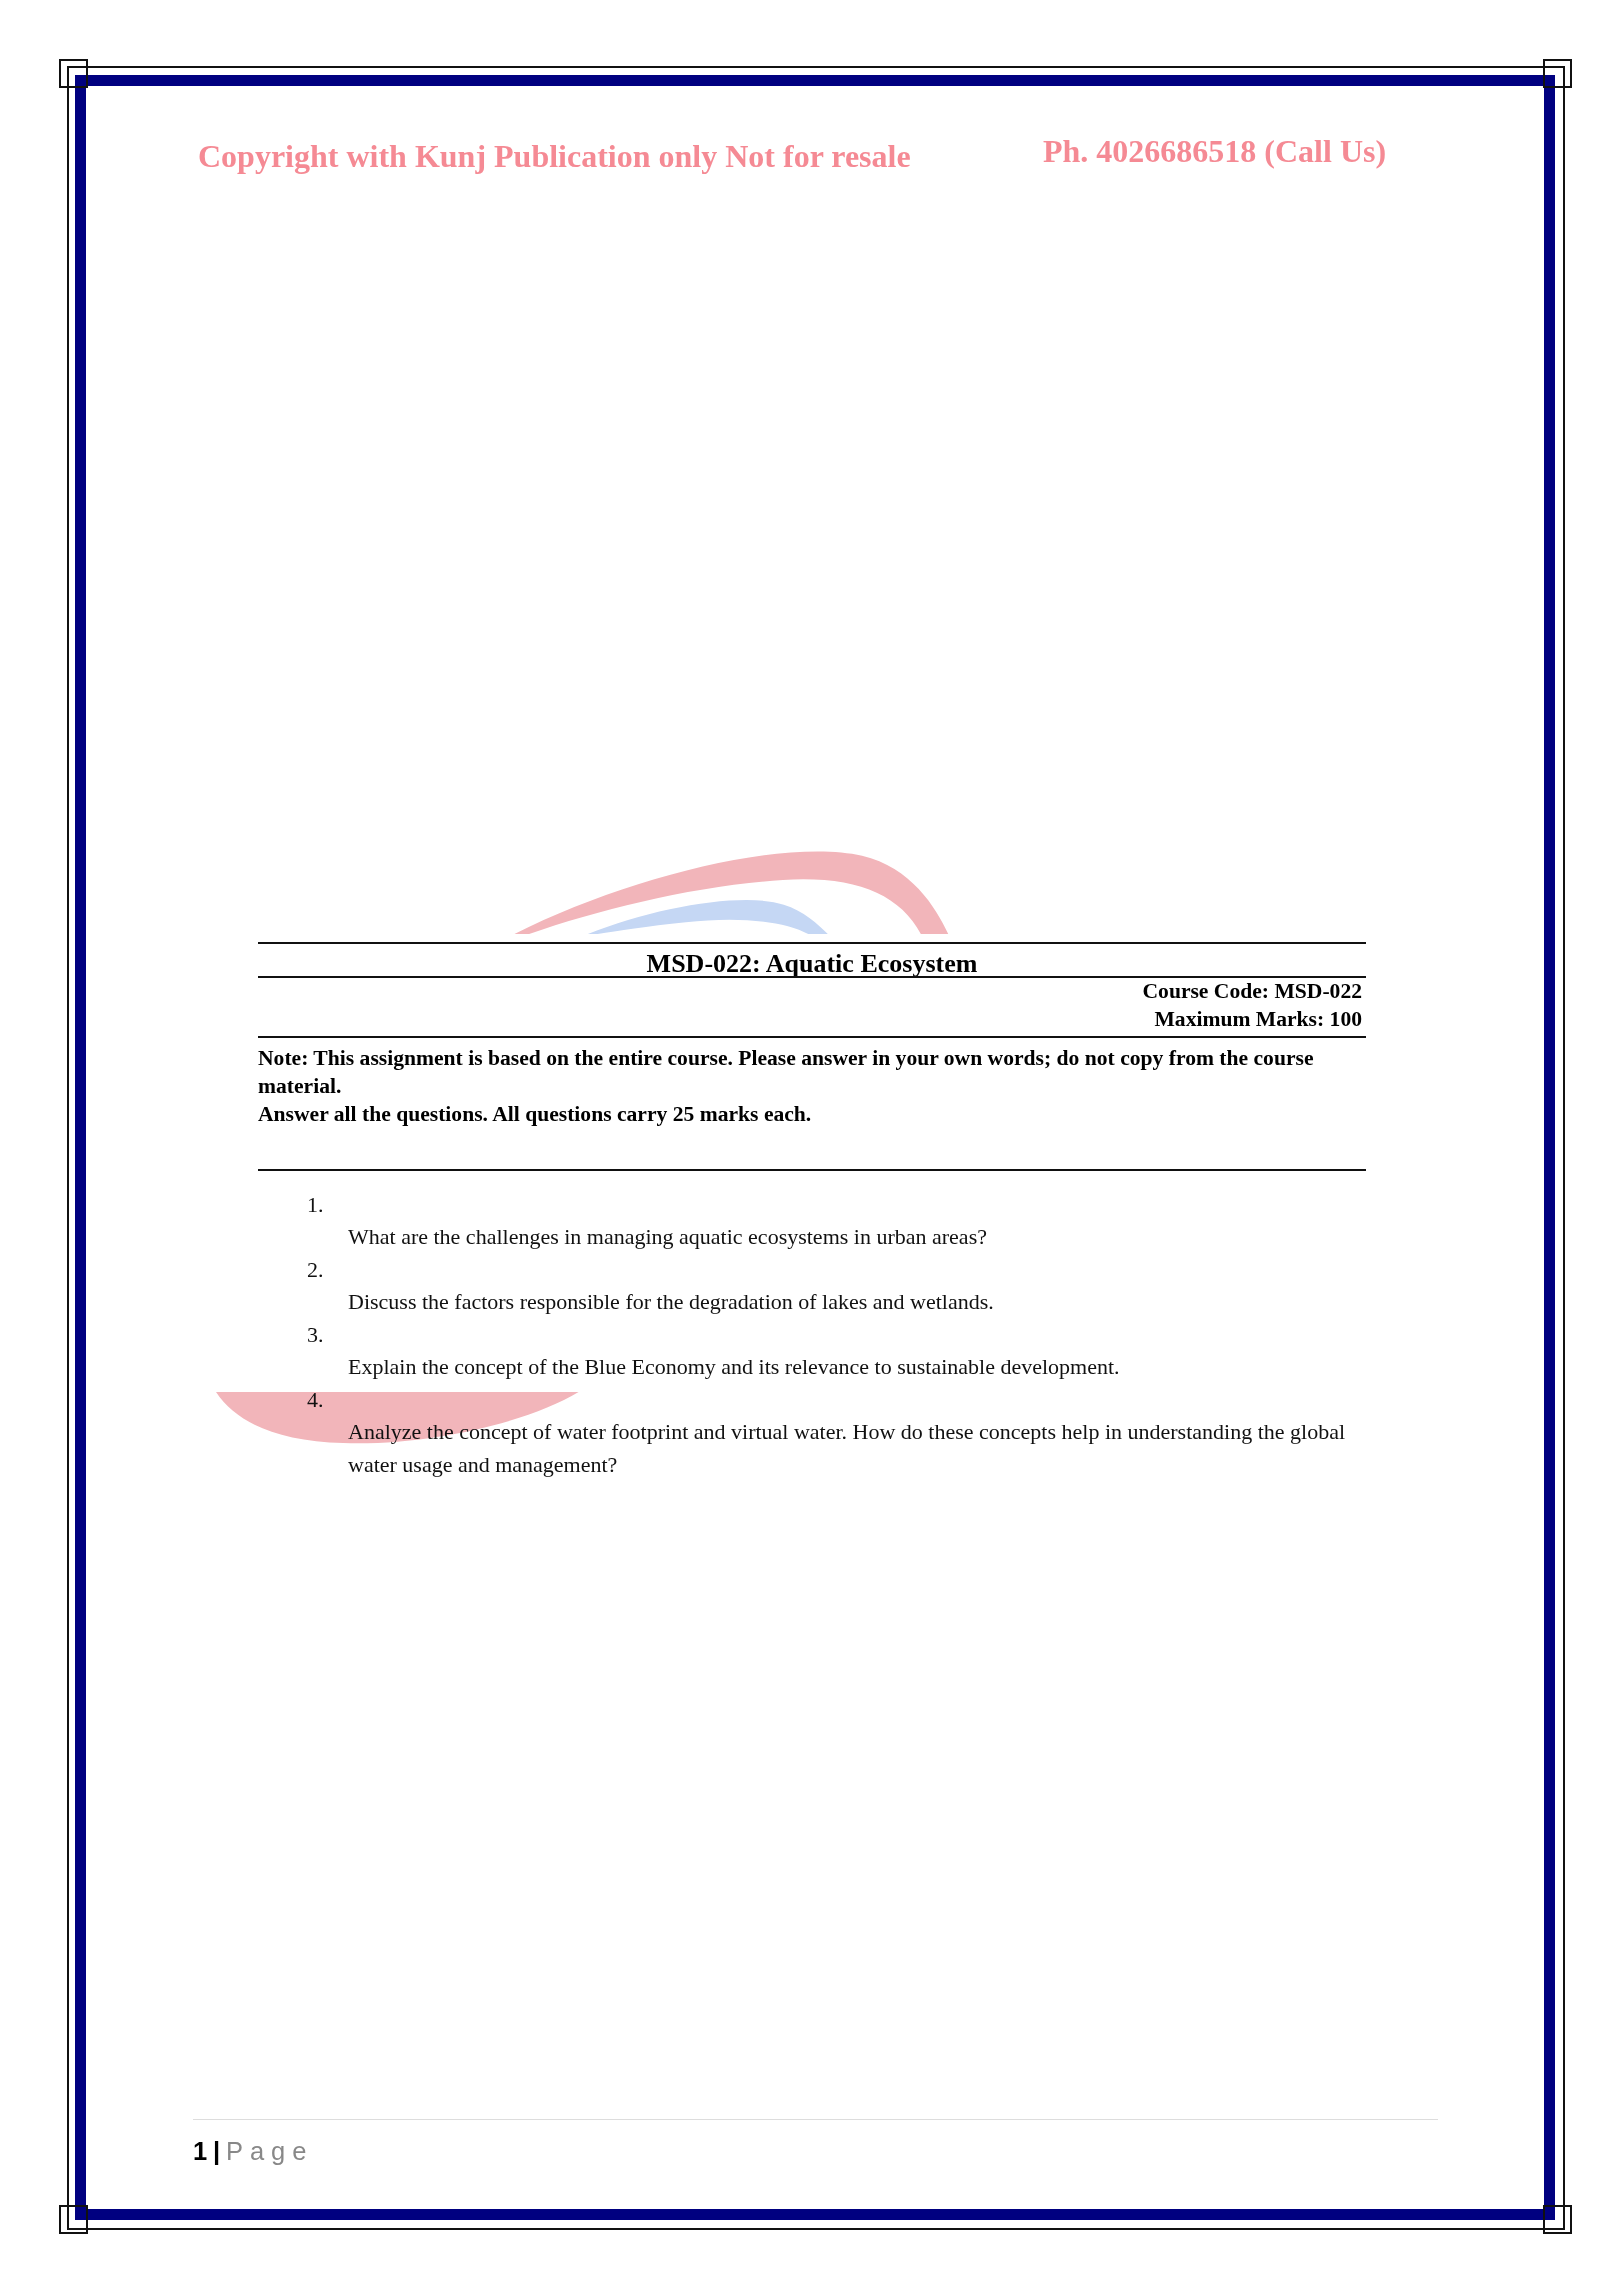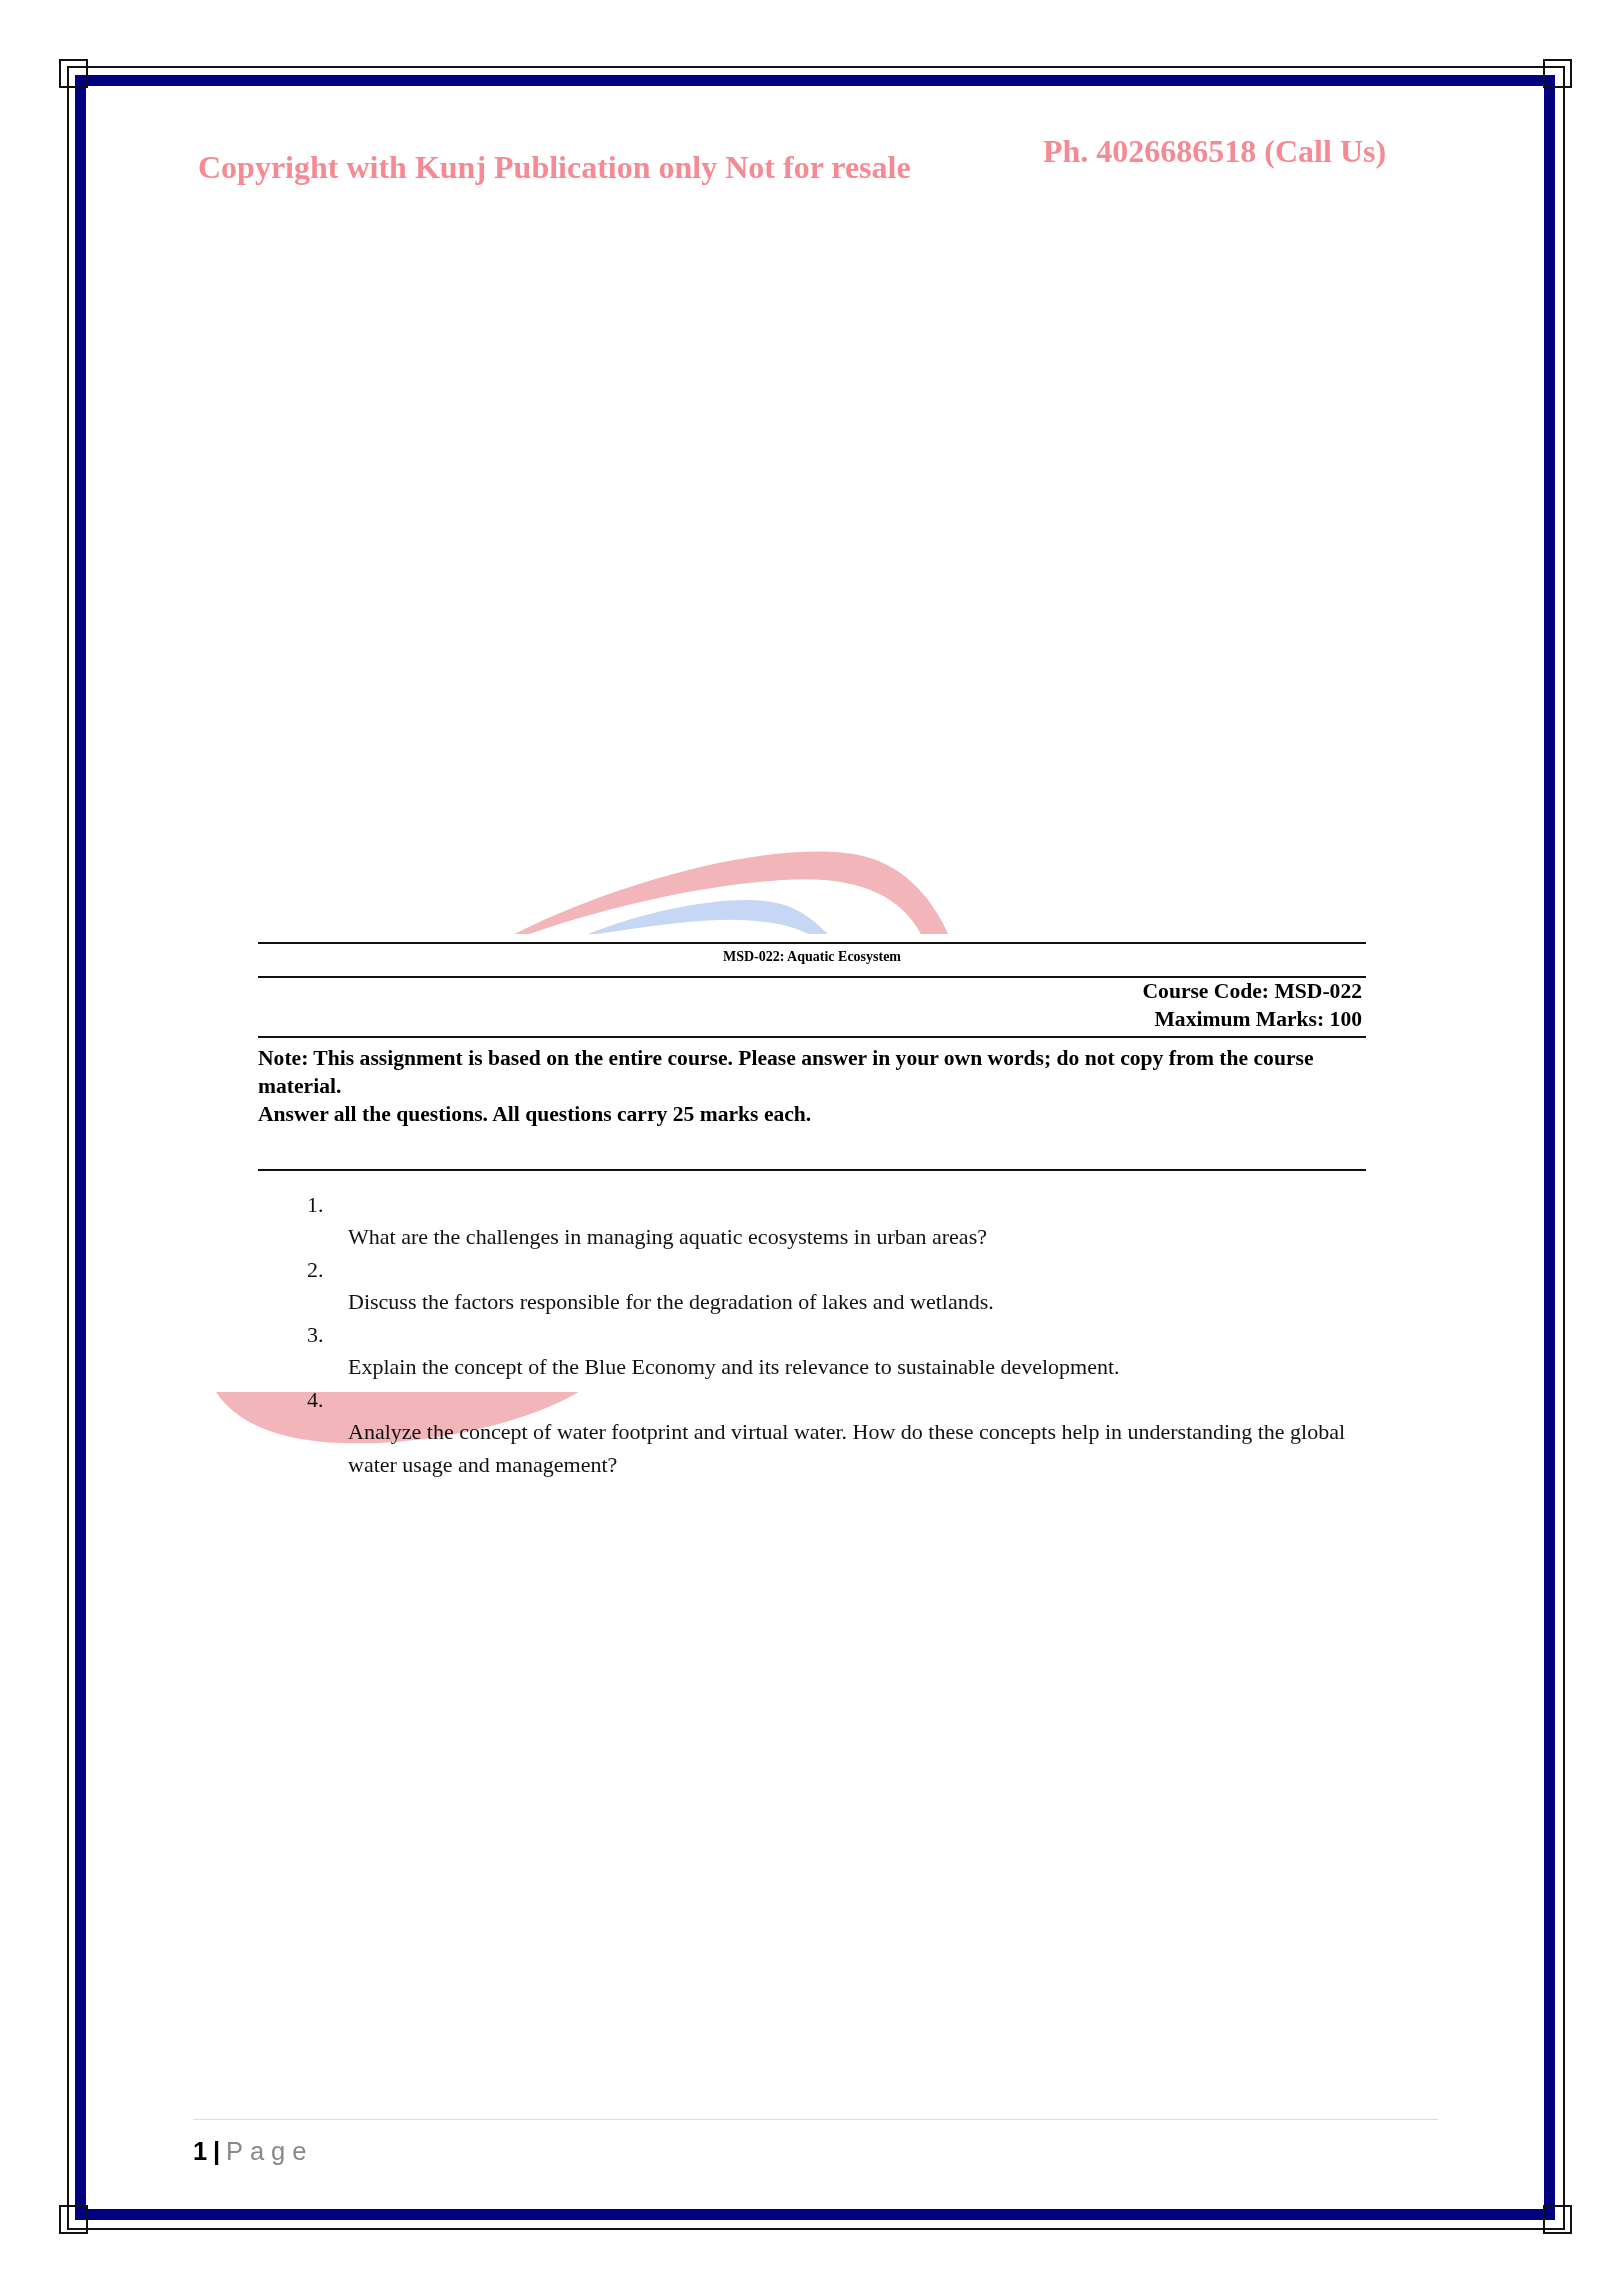--- a/index.html
+++ b/index.html
@@ -2,28 +2,28 @@
 <html><head>
 <meta charset="utf-8">
 <style>
   html, body { margin:0; padding:0; background:#ffffff; }
   body { width:1621px; height:2293px; position:relative; overflow:hidden; font-family:"Liberation Serif", serif; }
 
   
   .frame-outer { position:absolute; left:67px; top:66px; width:1498px; height:2164px; border:2.9px solid #111; box-sizing:border-box; }
   .frame-blue { position:absolute; left:75px; top:75px; width:1480px; height:2145px; border:11.8px solid #000080; box-sizing:border-box; }
   .corner { position:absolute; width:29px; height:29px; border:2.9px solid #111; box-sizing:border-box; background:transparent; }
-  .header-copyright { position:absolute; left:198px; top:149px; font-size:32px; font-weight:bold; color:#F58A94; white-space:nowrap; }
+  .header-copyright { position:absolute; left:198px; top:138px; font-size:32px; font-weight:bold; color:#F58A94; white-space:nowrap; }
   .header-phone { position:absolute; left:1043px; top:133px; font-size:32px; font-weight:bold; color:#F58A94; white-space:nowrap; }
 
   
   .wm { position:absolute; }
 
   .rule { position:absolute; left:258px; width:1108px; height:2px; background:#111; }
-  .title { position:absolute; left:258px; width:1108px; top:949px; text-align:center; font-weight:bold; font-size:14px; color:#000; }
+  .title { position:absolute; left:258px; width:1108px; top:949px; text-align:center; font-weight:bold; font-size:26px; color:#000; }
   .course-code { position:absolute; right:259px; top:979px; font-weight:bold; font-size:21.6px; color:#000; text-align:right; }
   .max-marks { position:absolute; right:259px; top:1007px; font-weight:bold; font-size:21.6px; color:#000; text-align:center; }
   .note { position:absolute; left:258px; top:1044px; width:1117px; font-weight:bold; font-size:21.6px; line-height:28px; color:#000; }
 
   .qlist { position:absolute; left:307px; top:1188px; width:1068px; margin:0; padding:0; list-style:none; font-size:22px; line-height:33px; color:#111; }
   .qlist li { display:flex; }
   .qnum { width:41px; flex:0 0 41px; }
   .qtext { flex:1;margin-top:32px; }
 
   .footer-rule { position:absolute; left:193px; top:2119px; width:1245px; height:1px; background:#ddd; }

